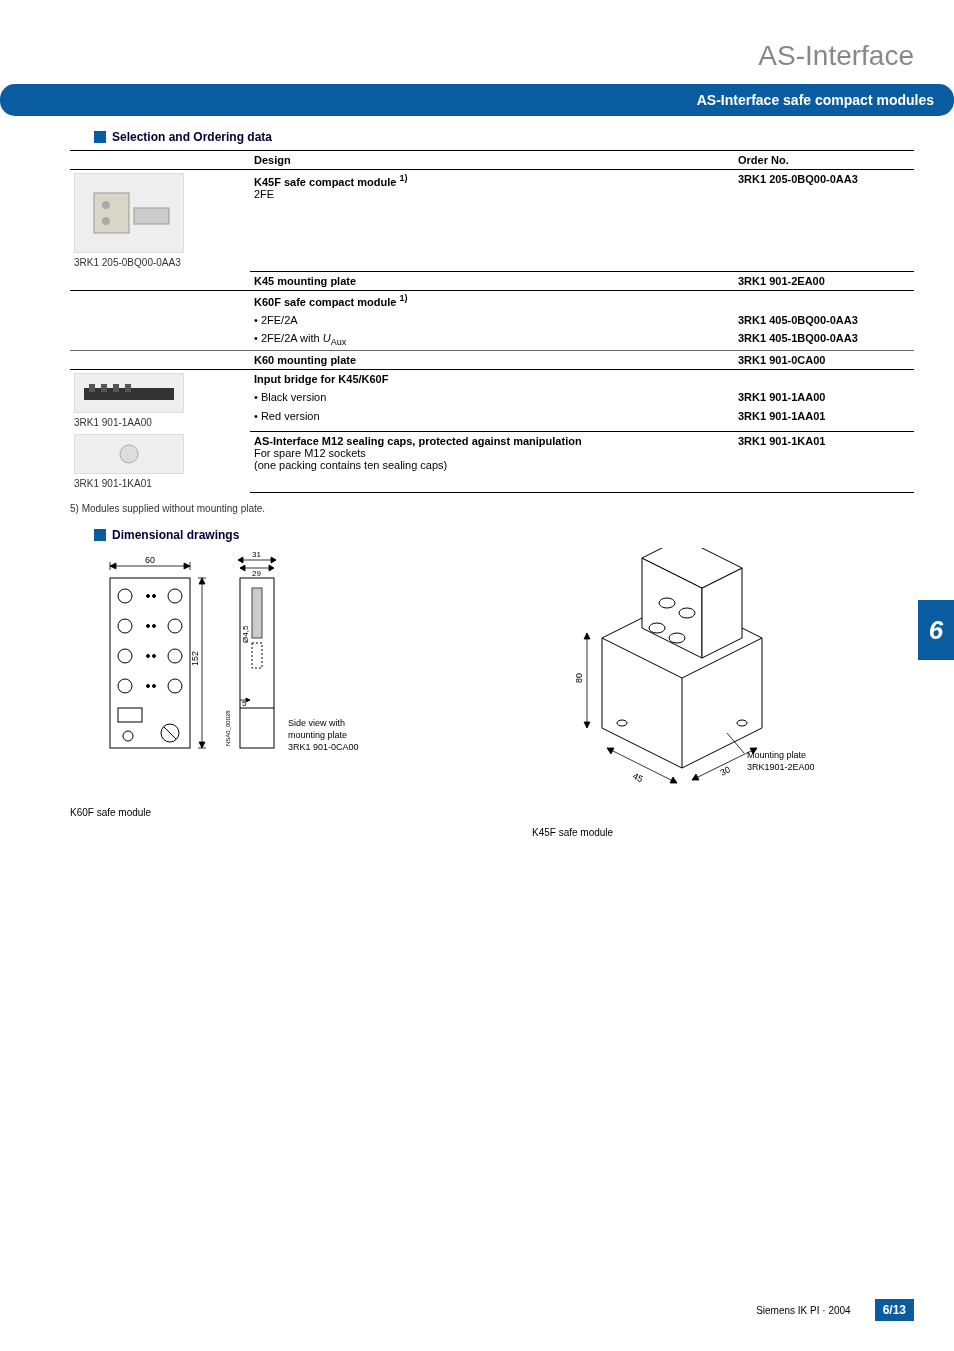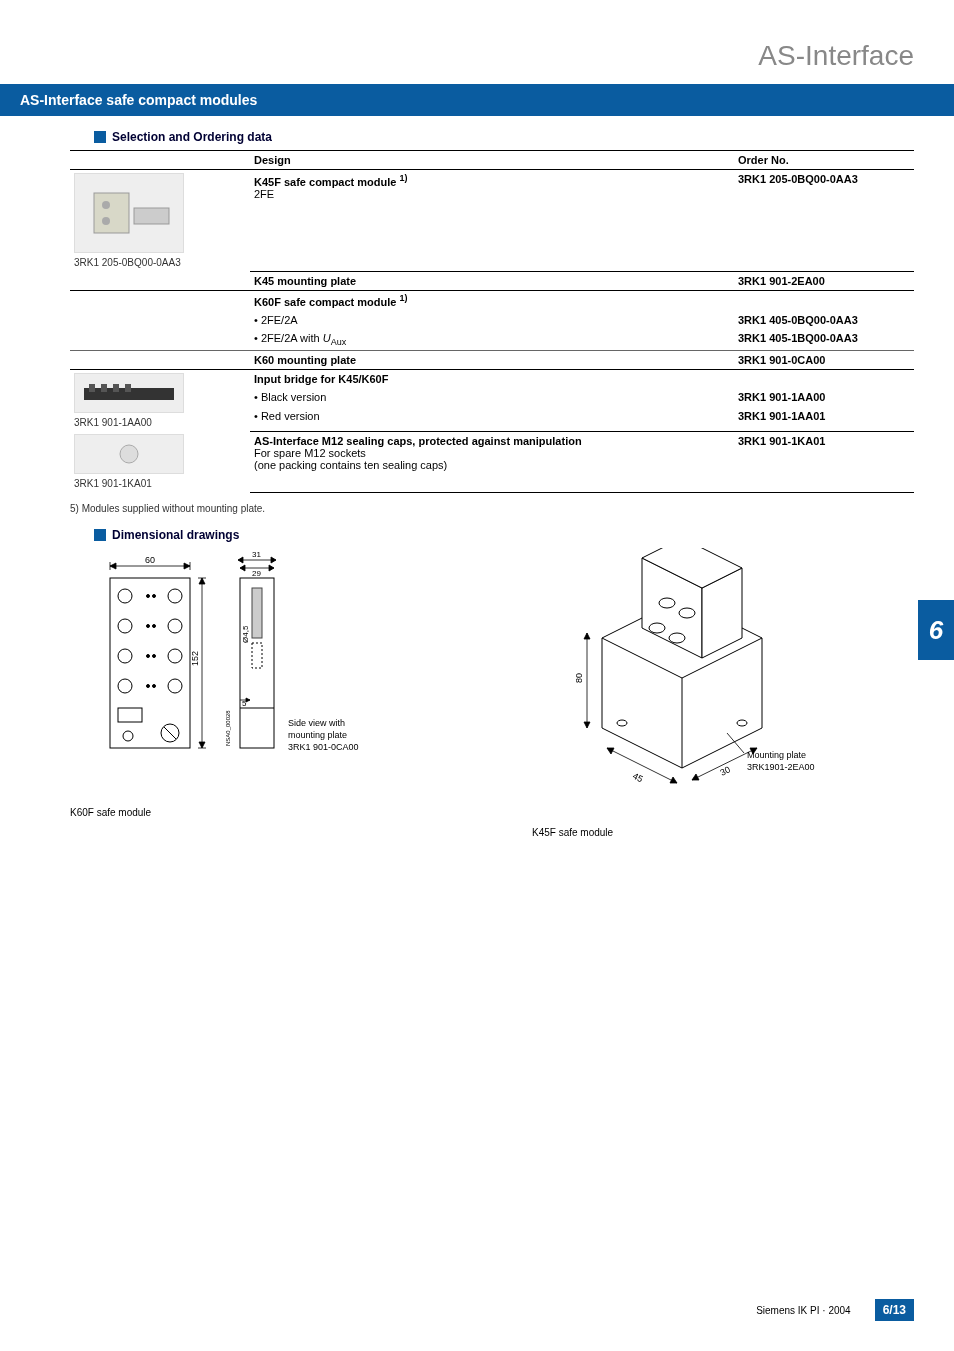--- a/index.html
+++ b/index.html
@@ -27,22 +27,23 @@
     font-weight: normal;
     color: #000;
     margin-top: -2px;
   }
   .blue-bar {
     background: #0a5ca0;
     color: #fff;
     font-weight: bold;
     font-size: 14px;
     padding: 8px 20px;
-    text-align: left;
+    text-align: right;
     margin: 12px 0 4px 0;
+    border-radius: 15px;
   }
   .content {
     padding: 0 40px 0 70px;
   }
   .section-head {
     display: flex;
     align-items: center;
     font-weight: bold;
     font-size: 12px;
     margin: 14px 0 6px 0;

